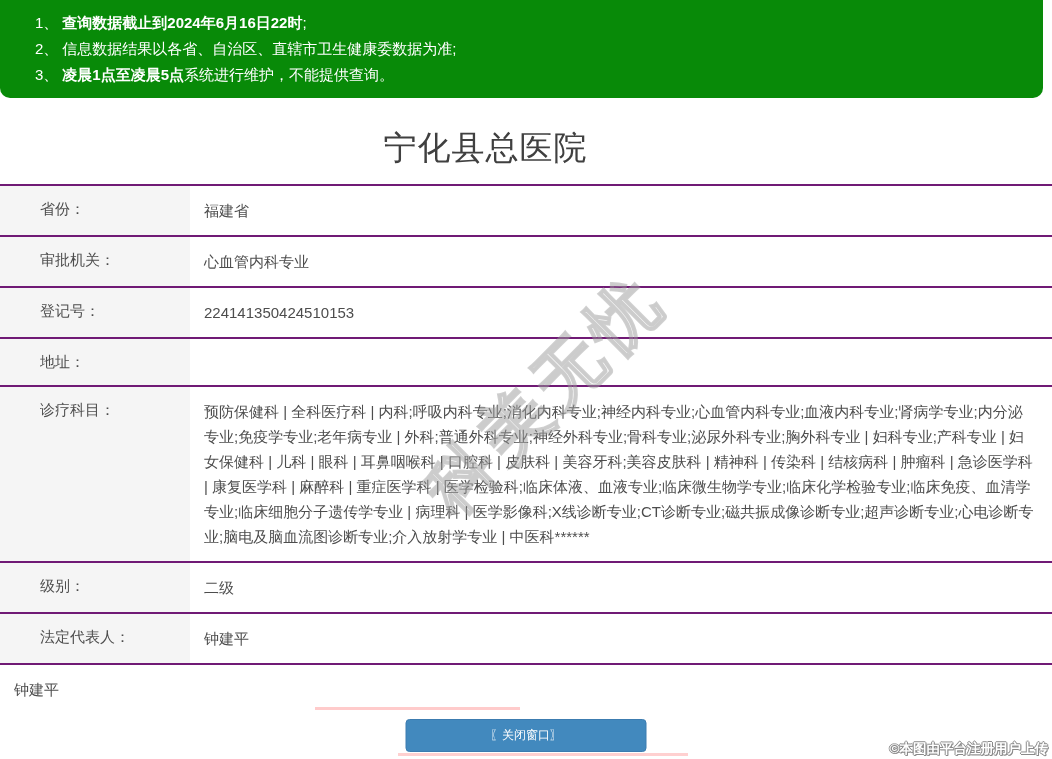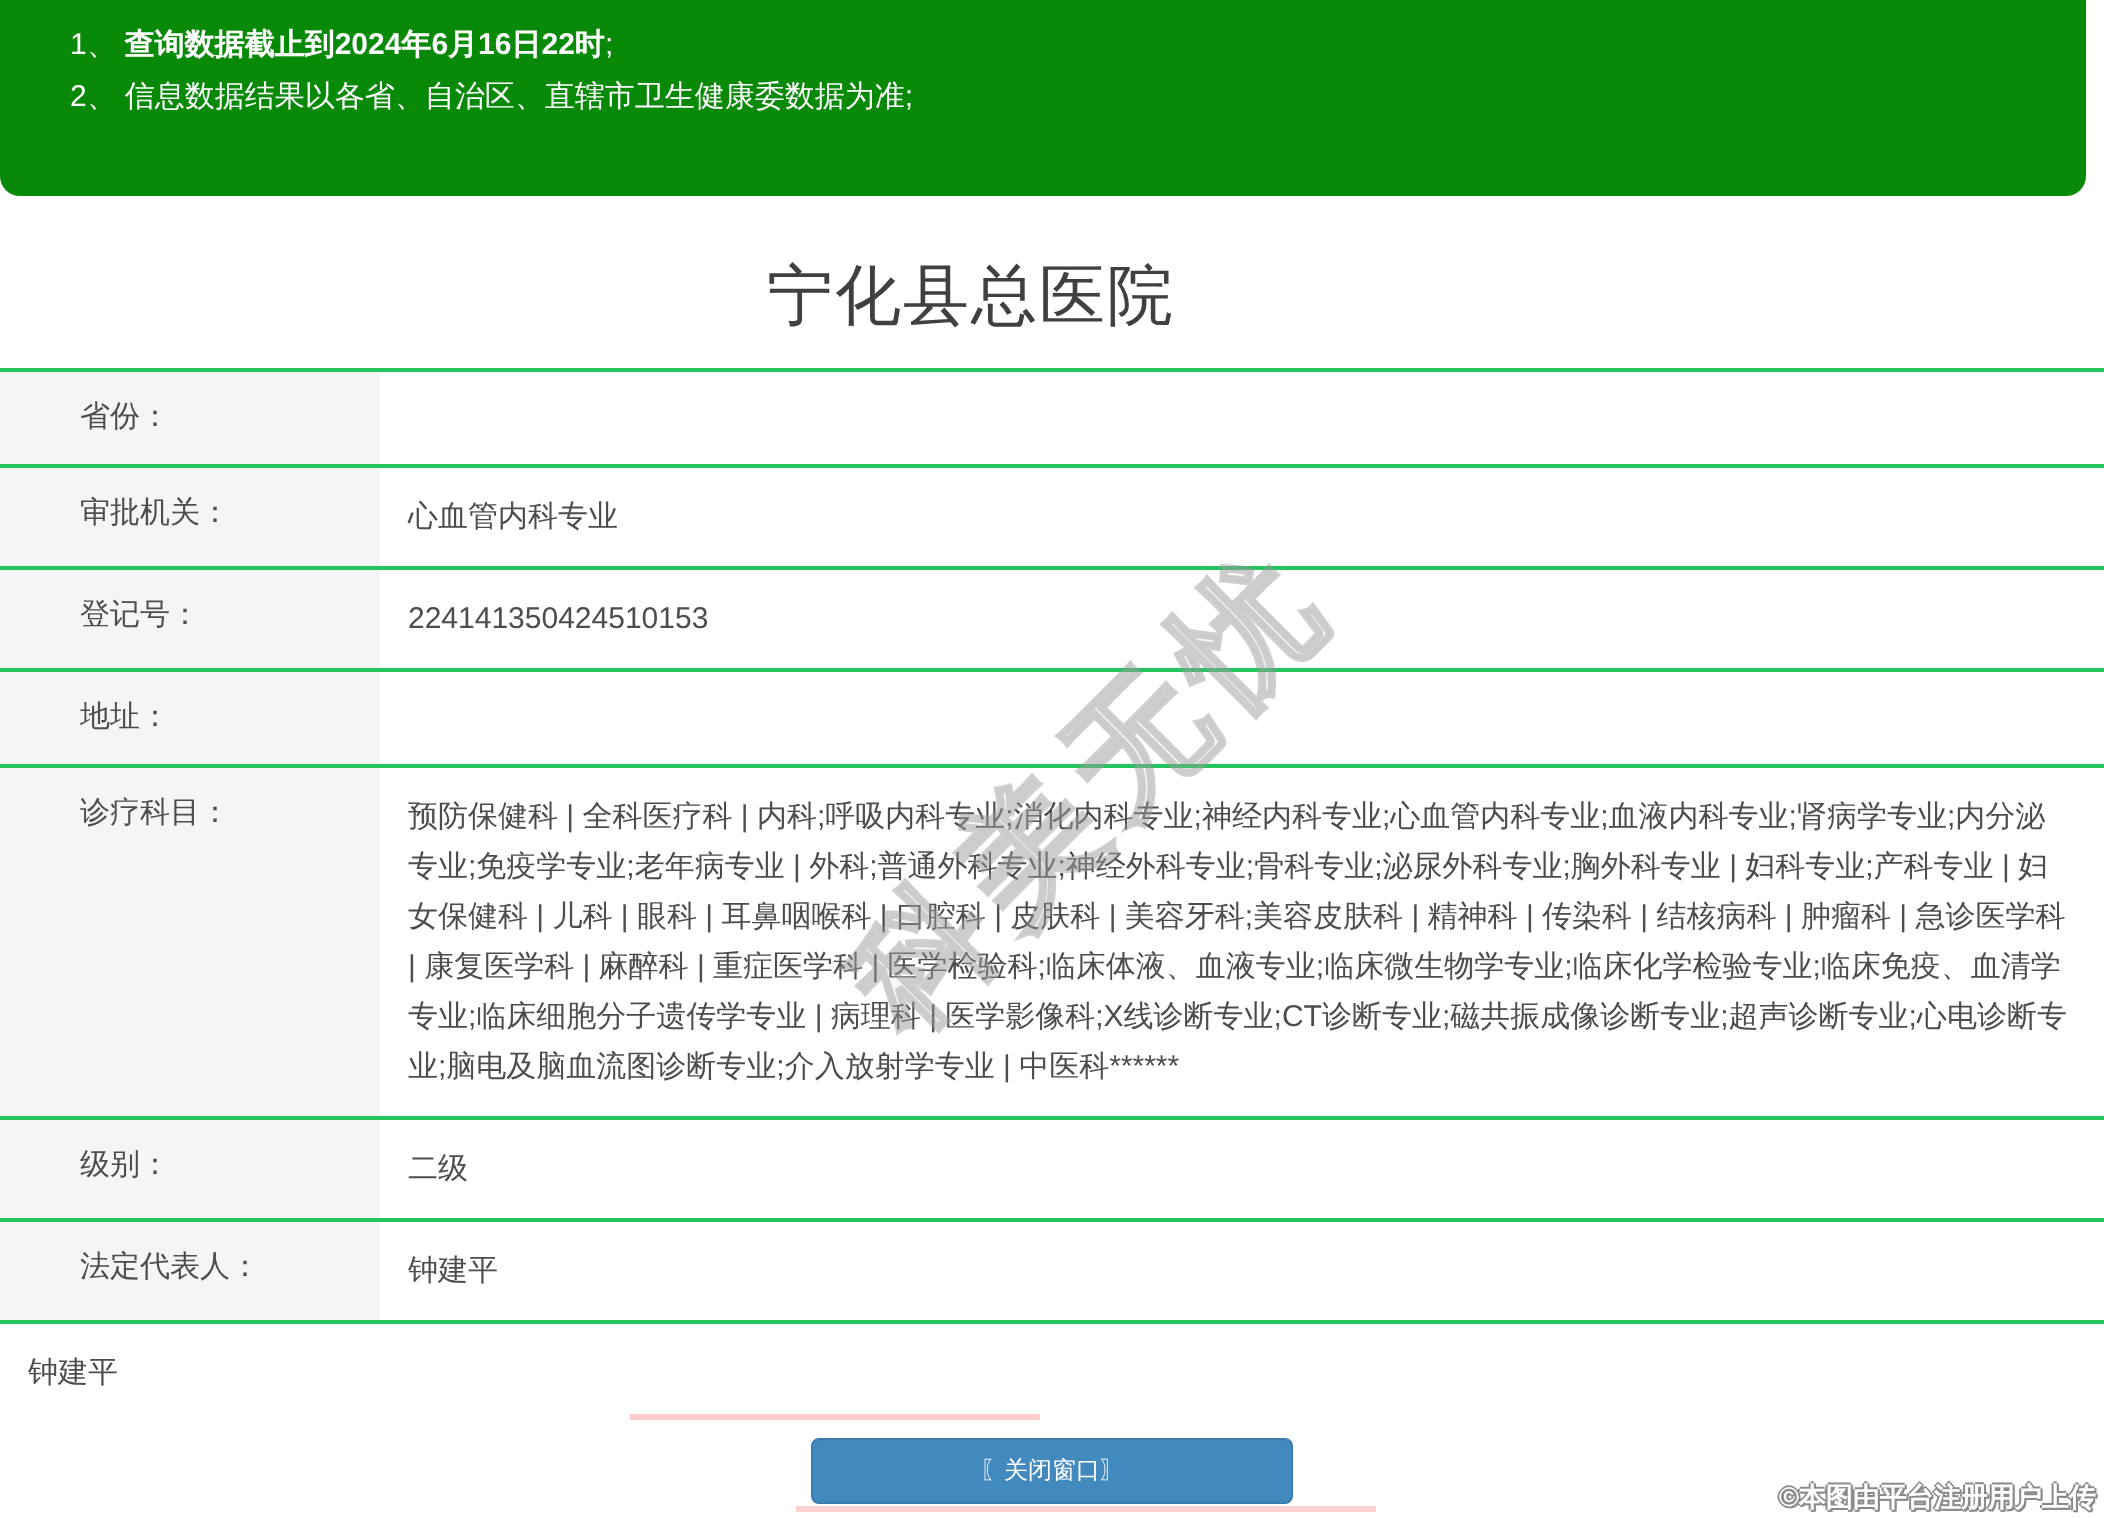--- a/index.html
+++ b/index.html
@@ -13,21 +13,21 @@
   .notice-line { line-height:26px; white-space:nowrap; }
   .notice-line .num { font-weight:normal; margin-right:4px; }
   .notice-line b { font-weight:bold; }
 
   
   .title { position:absolute; top:126px; left:0; width:971px; text-align:center;
            font-size:33px; font-weight:400; color:#404040; letter-spacing:1px; }
 
   
   .table { position:absolute; top:184px; left:0; width:1052px; }
-  .row { display:flex; border-top:2px solid #22c55e; min-height:45px; background:#fff; }
+  .row { display:flex; border-top:2px solid #701a75; min-height:45px; background:#fff; }
   .row .label { width:190px; flex:0 0 190px; background:#f5f5f5;
                 padding:12px 8px 12px 40px; font-size:15px; color:#4d4d4d; line-height:22px; }
   .row .value { flex:1; padding:12px 16px 12px 14px; font-size:15px; color:#4d4d4d;
                 line-height:25px; word-break:break-all; }
 
   
   .btn-close { position:absolute; left:50%; top:719px; transform:translateX(-50%);
                width:241px; height:33px; background:#4289be; border:1px solid #3c7cb0;
                border-radius:4px; color:#fff; font-size:12px; cursor:pointer;
                font-family:"Liberation Sans","DejaVu Sans",sans-serif; }
@@ -53,27 +53,31 @@
 </head>
 <body>
 
 <div class="banner">
   <div class="notice-line">
     <span class="num">1、</span><span></span><b>查询数据截止到2024年6月16日22时</b><span>;</span>
   </div>
   <div class="notice-line">
     <span class="num">2、</span><span>信息数据结果以各省、自治区、直辖市卫生健康委数据为准;</span><b></b><span></span>
   </div>
+  <div class="notice-line">
+    <span class="num">3、</span><span></span><b>凌晨1点至凌晨5点</b><span>系统进行维护，不能提供查询。</span>
+  </div>
 </div>
 
 <div class="title">宁化县总医院</div>
 
 <div class="table">
   <div class="row">
     <div class="label">省份：</div>
+    <div class="value">福建省</div>
   </div>
   <div class="row">
     <div class="label">审批机关：</div>
     <div class="value">心血管内科专业</div>
   </div>
   <div class="row">
     <div class="label">登记号：</div>
     <div class="value">224141350424510153</div>
   </div>
   <div class="row">

